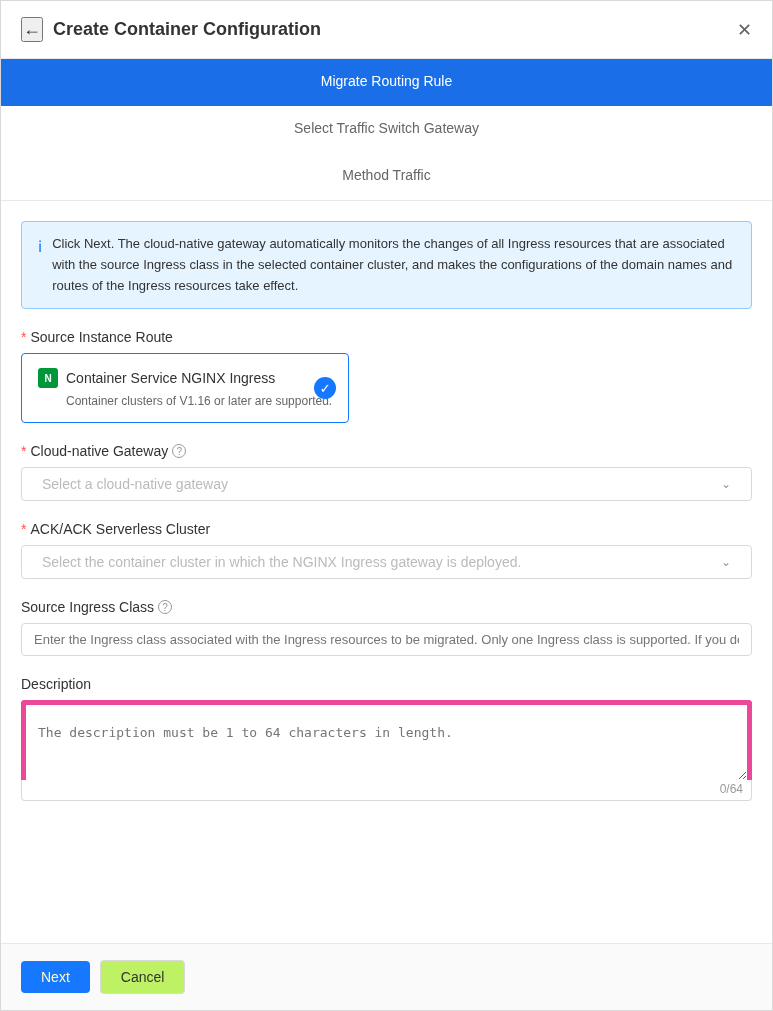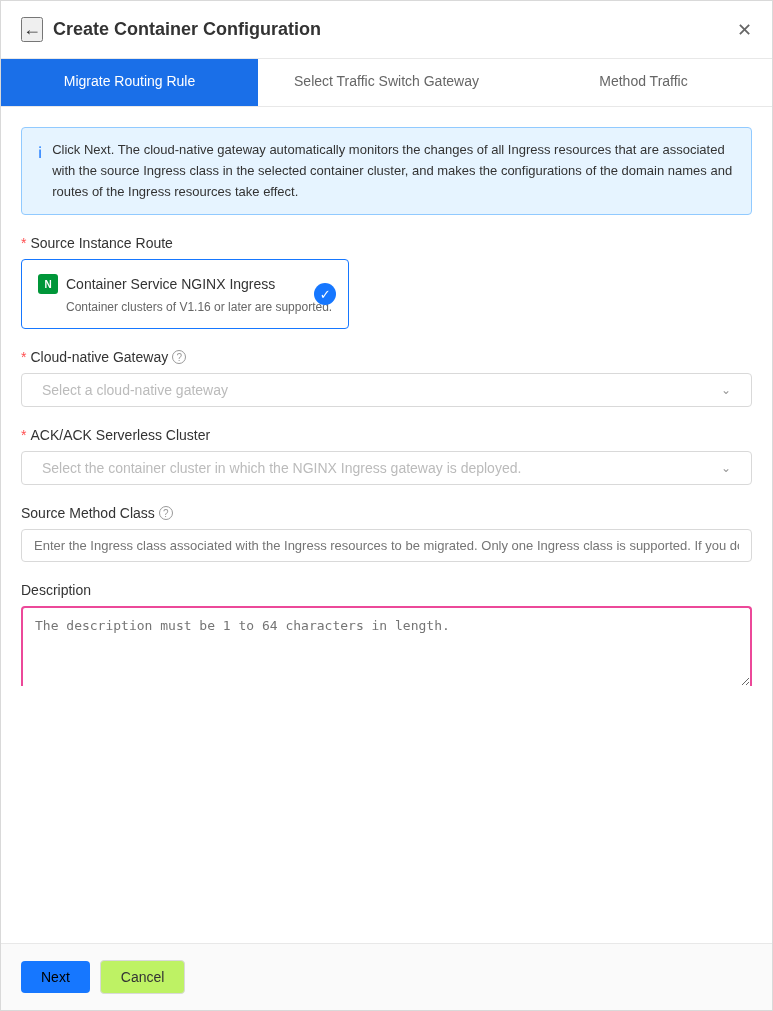--- a/index.html
+++ b/index.html
@@ -46,20 +46,21 @@
     .close-btn {
       cursor: pointer;
       font-size: 18px;
       color: #666;
       background: none;
       border: none;
     }
     .steps-bar {
       display: flex;
       border-bottom: 1px solid #e8e8e8;
+      flex-direction: column;
     }
     .step {
       flex: 1;
       padding: 14px 16px;
       text-align: center;
       font-size: 14px;
       color: #666;
       border-bottom: 3px solid transparent;
       cursor: default;
     }
@@ -191,23 +192,23 @@
       border: 1px solid #d9d9d9;
       border-radius: 4px;
       padding: 8px 12px;
       font-size: 13px;
       color: #bbb;
       outline: none;
       resize: none;
     }
     .description-area {
       width: 100%;
-      border: 2px solid #ec4899;
-      border-radius: 4px;
-      padding: 10px 12px;
+      border: 5px solid #ec4899;
+      border-radius: 4px;
+      padding: 20px 12px;
       font-size: 13px;
       color: #bbb;
       resize: vertical;
       min-height: 80px;
       outline: none;
     }
     .char-count {
       text-align: right;
       font-size: 12px;
       color: #999;
@@ -228,21 +229,21 @@
     .modal-footer {
       border-top: 1px solid #e8e8e8;
       padding: 16px 20px;
       display: flex;
       align-items: center;
       gap: 10px;
       background: #fafafa;
     }
     .btn-primary {
       background: #1677ff;
-      color: #000000;
+      color: #fef9c3;
       border: none;
       border-radius: 4px;
       padding: 8px 20px;
       font-size: 14px;
       cursor: pointer;
     }
     .btn-default {
       background: #bef264;
       color: #333;
       border: 1px solid #d9d9d9;
@@ -311,32 +312,33 @@
         <span>ACK/ACK Serverless Cluster</span>
       </div>
       <div class="select-field">
         <span>Select the container cluster in which the NGINX Ingress gateway is deployed.</span>
         <span class="chevron-icon">⌄</span>
       </div>
     </div>
 
     <div class="form-section">
       <div class="field-label">
-        <span>Source Method Class</span>
+        <span>Source Ingress Class</span>
         <span class="help-icon">?</span>
       </div>
       <input type="text" class="text-input" placeholder="Enter the Ingress class associated with the Ingress resources to be migrated. Only one Ingress class is supported. If you do not specif" style="">
     </div>
 
     <div class="form-section">
       <div class="field-label">
         <span>Description</span>
       </div>
       <div class="description-wrapper">
         <textarea class="description-area" placeholder="The description must be 1 to 64 characters in length." style=""></textarea>
+        <div class="char-count">0/64</div>
       </div>
     </div>
 
   </div>
 
   <div class="modal-footer">
     <button class="btn-primary">Next</button>
     <button class="btn-default">Cancel</button>
   </div>
 </div>

